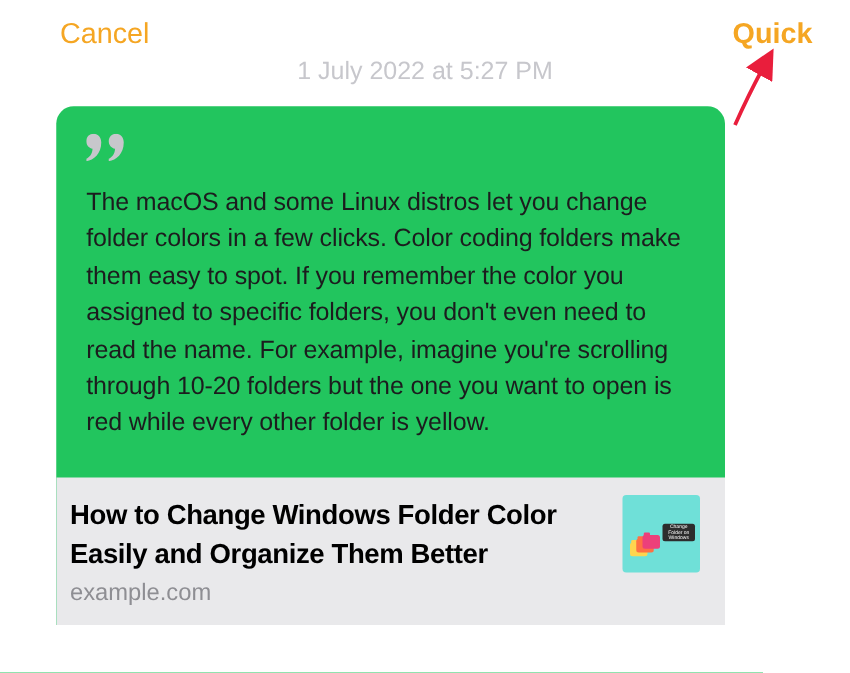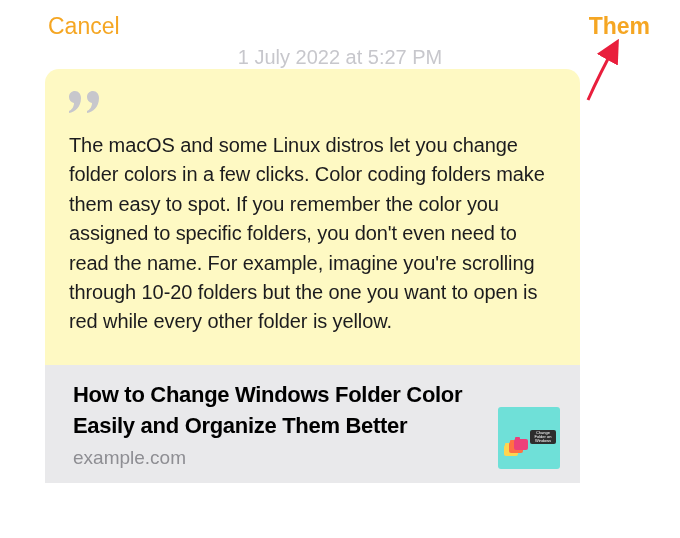--- a/index.html
+++ b/index.html
@@ -45,23 +45,24 @@
       background: none;
       border: none;
       font-family: inherit;
     }
     .timestamp {
       text-align: center;
       color: #c7c7cc;
       font-size: 20px;
       font-weight: 400;
       margin-top: 4px;
+      margin-bottom: 16px;
     }
     .note-card {
-      background: #fef9c3;
+      background: #22c55e;
       border-radius: 14px 14px 0 0;
       margin: 0 45px;
       width: 535px;
       overflow: hidden;
     }
     .note-body {
       padding: 22px 24px 28px 24px;
     }
     .quote-icon {
       color: #c7c7cc;
@@ -70,22 +71,22 @@
     .note-text {
       color: #1c1c1e;
       font-size: 20px;
       line-height: 1.47;
       font-weight: 400;
       letter-spacing: -0.1px;
     }
     .link-preview {
       background: #e9e9eb;
       display: flex;
-      align-items: flex-end;
-      padding: 14px 20px 14px 28px;
+      align-items: flex-start;
+      padding: 14px 20px 14px 11px;
       gap: 18px;
     }
     .link-text {
       flex: 1;
       min-width: 0;
     }
     .link-title {
       color: #000000;
       font-size: 22px;
       font-weight: 700;
@@ -155,21 +156,21 @@
       top: 38px;
       right: 52px;
       pointer-events: none;
     }
   </style>
 </head>
 <body>
 
 <div class="header">
   <button class="cancel-btn">Cancel</button>
-  <button class="save-btn">Them</button>
+  <button class="save-btn">Quick</button>
 </div>
 
 <div class="timestamp">1 July 2022 at 5:27 PM</div>
 
 <div class="note-card">
   <div class="note-body">
     <div class="quote-icon">
       <svg width="32" height="22" viewBox="0 0 32 22" fill="currentColor">
         <path d="M6 0 C2.5 0 0 2.5 0 6 C0 9 2 11.5 5 12 C5 16 2.5 19 0 20 L0 22 C6 21 12 16 12 7 C12 3 9.5 0 6 0 Z"></path>
         <path d="M24 0 C20.5 0 18 2.5 18 6 C18 9 20 11.5 23 12 C23 16 20.5 19 18 20 L18 22 C24 21 30 16 30 7 C30 3 27.5 0 24 0 Z"></path>

